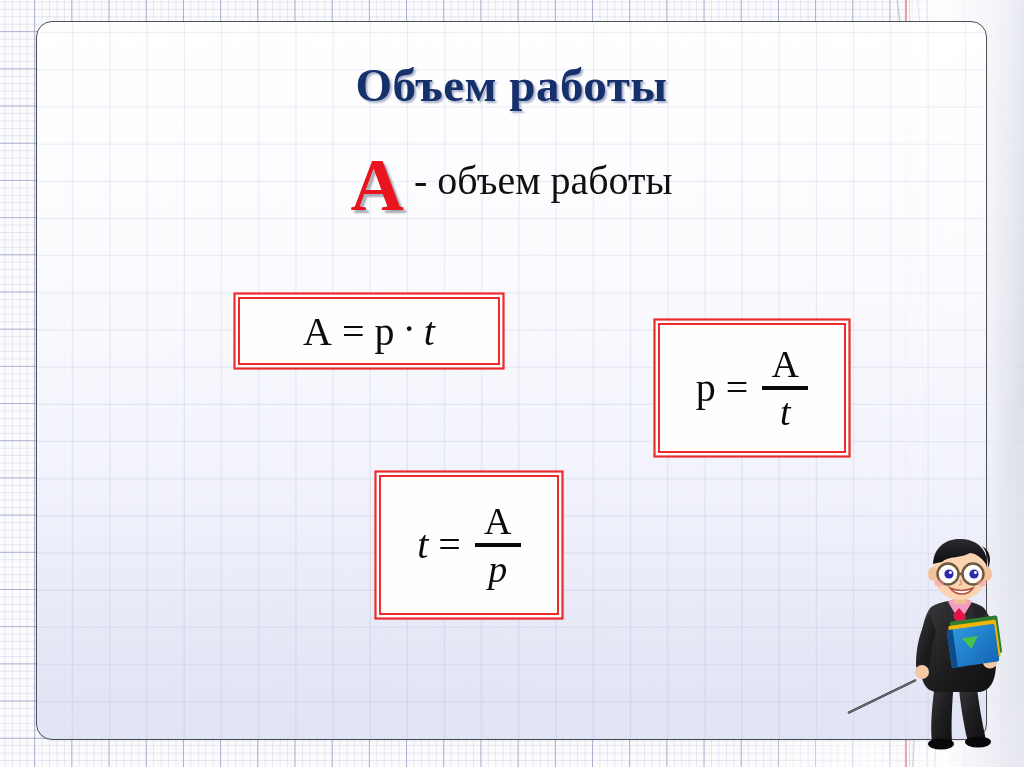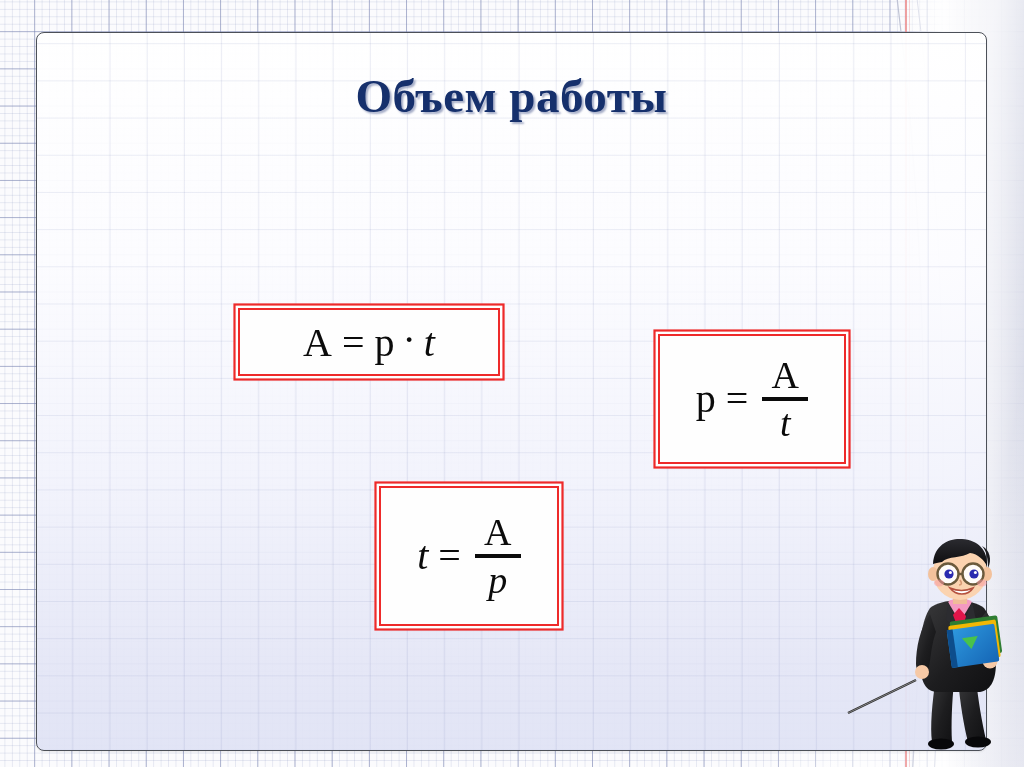--- a/index.html
+++ b/index.html
@@ -44,23 +44,23 @@
   .margin-rule.b{left:909px;width:1px;background:rgba(226,80,80,0.35);}
 
   
   .curl{
     position:absolute;top:-10px;right:-8px;width:150px;height:790px;
     pointer-events:none;
   }
 
   
   .panel{
-    position:absolute;left:36px;top:32px;width:949px;height:717px;
+    position:absolute;left:36px;top:21px;width:949px;height:717px;
     border:1.6px solid #4c5058;
-    border-radius:8px;
+    border-radius:16px;
     background:
       linear-gradient(to bottom,
         rgba(255,255,255,0.97) 0%,
         rgba(252,252,255,0.95) 32%,
         rgba(242,243,252,0.93) 62%,
         rgba(228,230,246,0.93) 88%,
         rgba(224,227,245,0.94) 100%);
     box-shadow:0 1px 2px rgba(0,0,0,0.08);
     overflow:hidden;
   }
@@ -164,20 +164,23 @@
     <path d="M34,0 C60,210 70,440 52,790" fill="none" stroke="#d8dbe8" stroke-width="1"></path>
   </svg>
 
   <div class="paper-sheen"></div>
 
   <div class="panel">
     <div class="panel-grid"></div>
 
     <div class="title">Объем работы</div>
 
+    <div class="subtitle">
+      <span class="big-a">A</span><span class="subtitle-text"> - </span><span class="subtitle-text">объем работы</span>
+    </div>
 
     <div class="fbox" id="box-apt">
       <div class="eq">
         <span class="lhs">A</span>
         <span class="op">=</span>
         <span class="lhs">p</span>
         <span class="dot">·</span>
         <span class="lhs ital">t</span>
       </div>
     </div>

